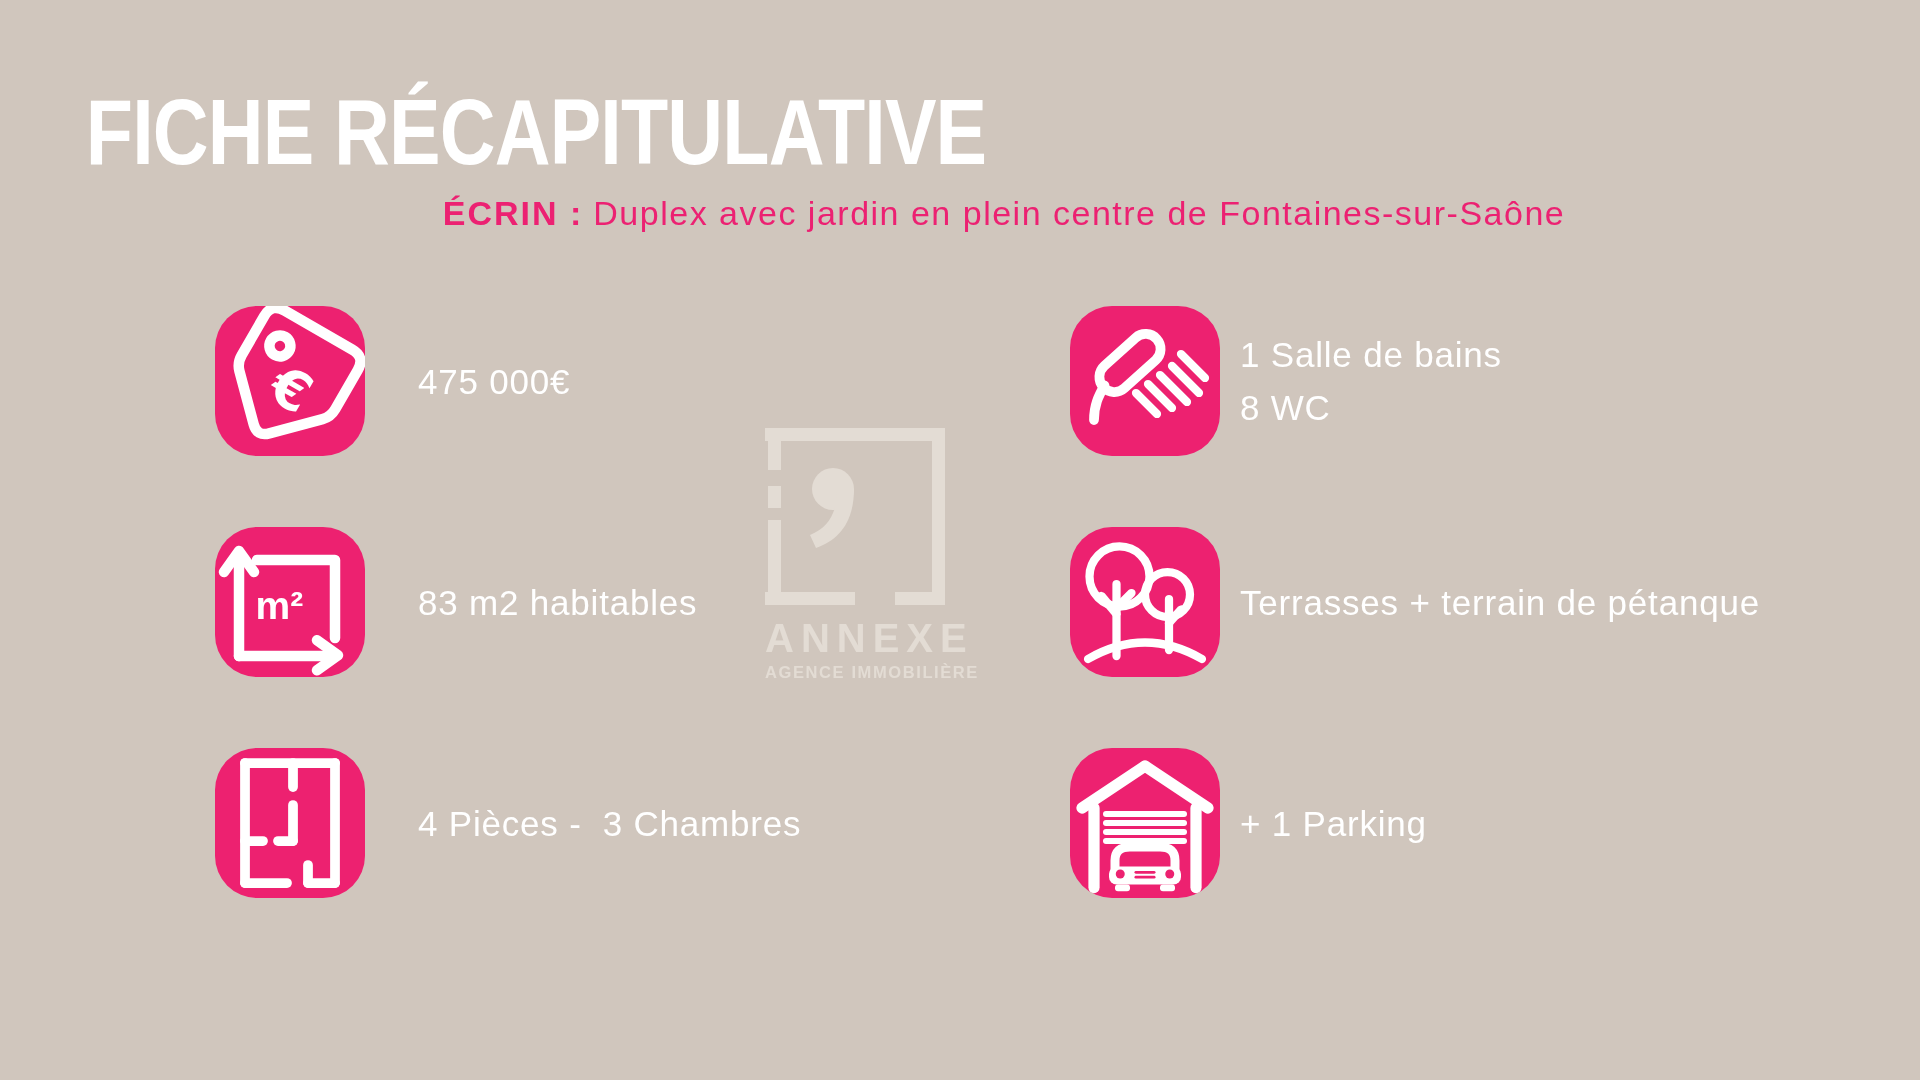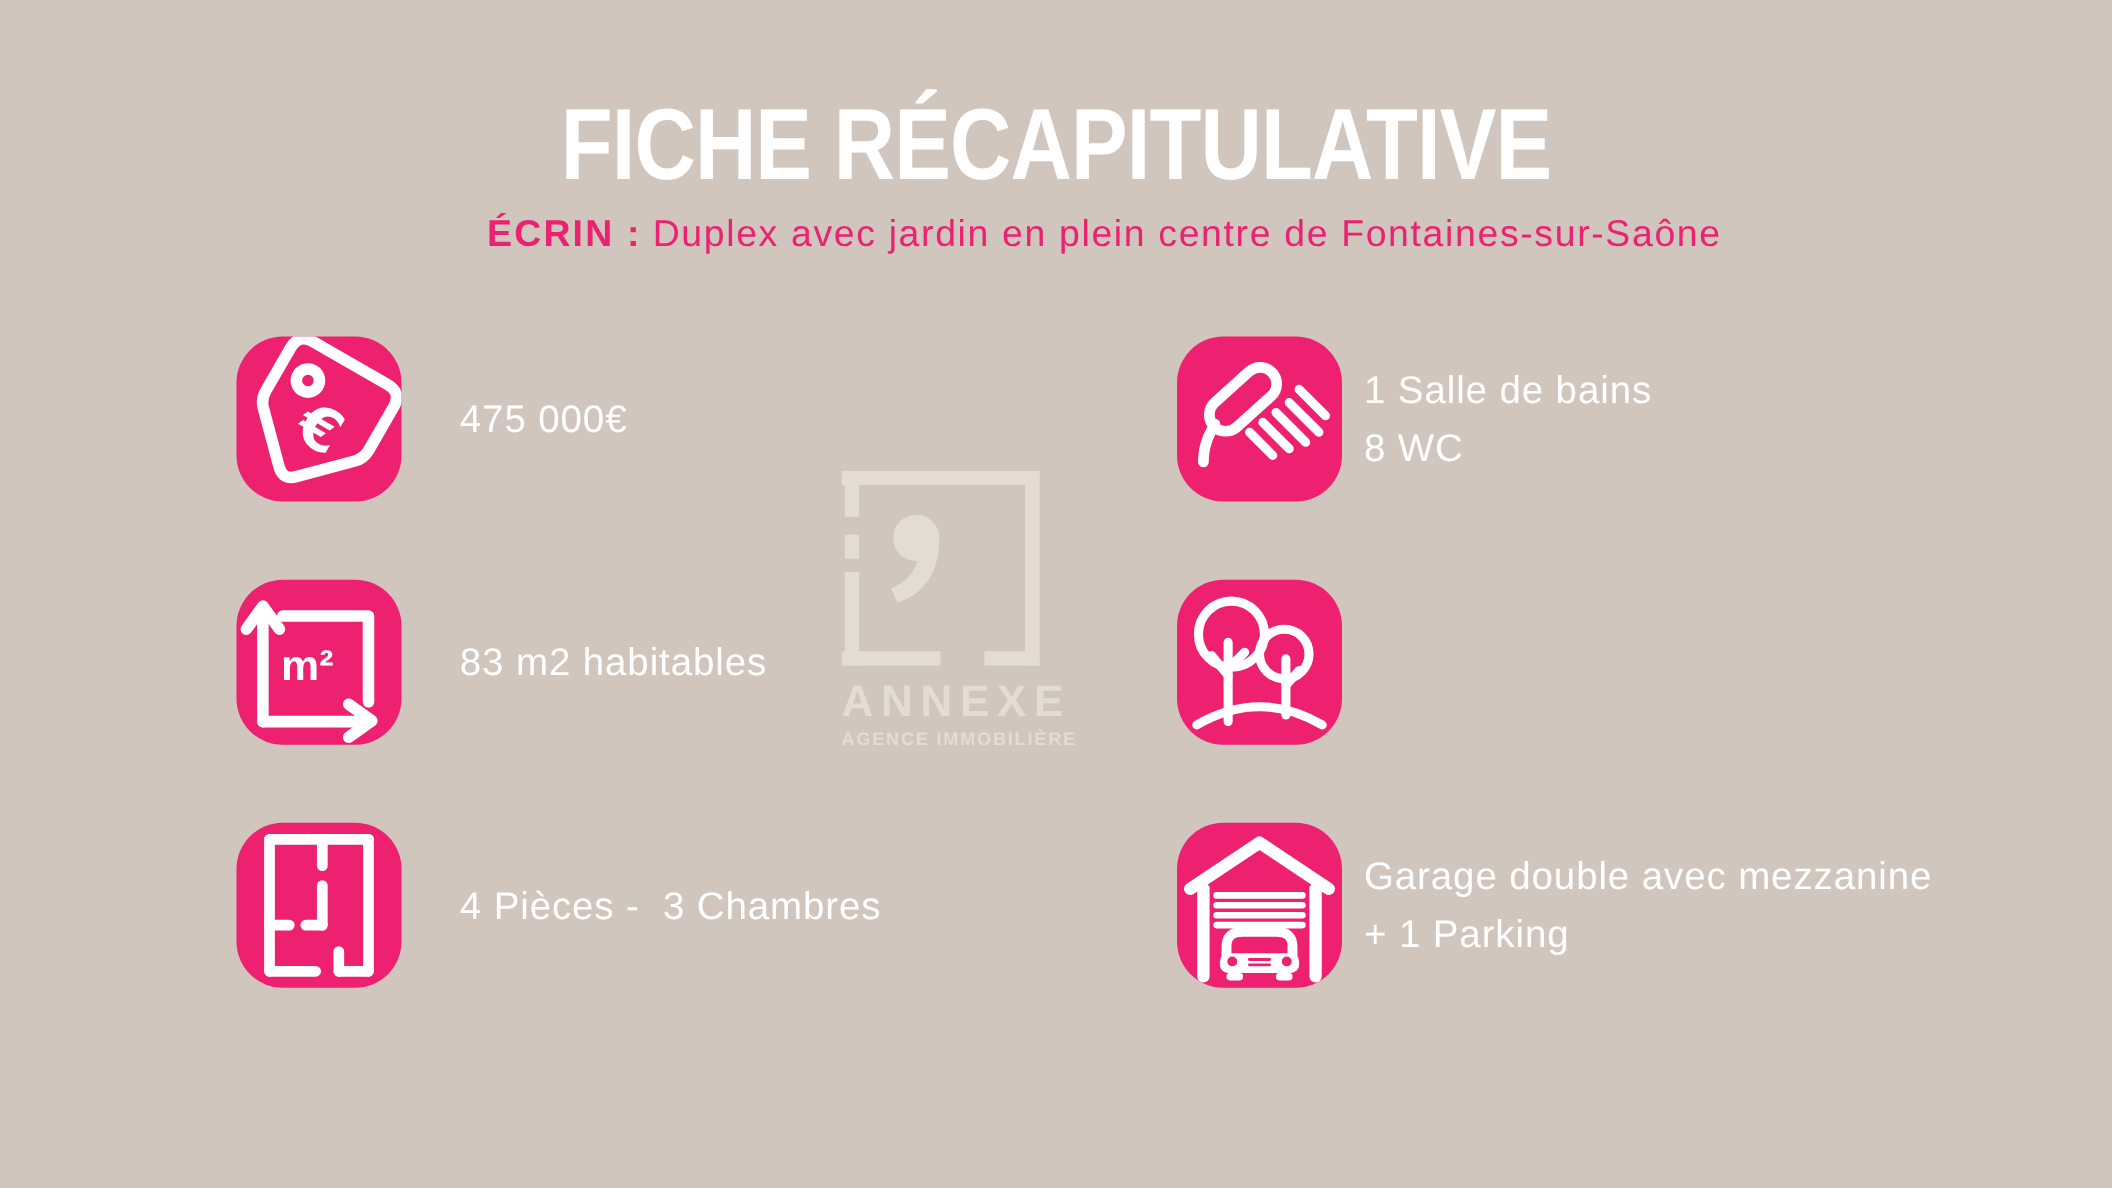--- a/index.html
+++ b/index.html
@@ -4,21 +4,21 @@
 <style>
   html,body{margin:0;padding:0;background:#D0C6BD;}
   .stage{
     position:relative;width:1920px;height:1080px;overflow:hidden;
     background:#D0C6BD;
     font-family:"Liberation Sans", sans-serif;
   }
   
   .title{
     position:absolute;top:86px;left:0;width:100%;
-    text-align:center;white-space:nowrap;
+    white-space:nowrap;
     color:#FFFFFF;font-size:92px;font-weight:bold;line-height:1.0;
     letter-spacing:-1px;
   }
   .title-inner{display:inline-block;transform:scaleX(0.84);transform-origin:center;}
   .subtitle{
     position:absolute;top:194px;left:0;width:100%;
     text-align:center;white-space:nowrap;
     color:#EC2172;font-size:34px;letter-spacing:1.5px;padding-left:44px;
   }
   .subtitle .lbl{font-weight:bold;margin-right:10px;letter-spacing:2px;}
@@ -145,20 +145,21 @@
         <circle cx="65" cy="45" r="15"></circle>
         <path d="M31,86 V38"></path>
         <path d="M31,58 L21,46"></path>
         <path d="M31,54 L41,44"></path>
         <path d="M66,82 V48"></path>
         <path d="M66,64 L74,55"></path>
         <path d="M12,88 Q50,66 88,88"></path>
       </svg>
     </div>
     <div class="ftext">
+      <div class="line">Terrasses + terrain de pétanque</div>
     </div>
   </div>
 
   <div class="c-right r3">
     <div class="icon-tile">
       <svg width="150" height="150" viewBox="0 0 100 100" fill="none" stroke="#FFFFFF" stroke-width="7.5" stroke-linecap="round" stroke-linejoin="round">
         <path d="M8,40 L50,12 L92,40"></path>
         <path d="M16,40 V93"></path>
         <path d="M84,40 V93"></path>
         <g stroke-width="4">
@@ -175,21 +176,20 @@
           <rect x="43" y="82" width="14" height="1.8" rx="0.9"></rect>
           <rect x="43" y="85.2" width="14" height="1.8" rx="0.9"></rect>
         </g>
         <g fill="#FFFFFF" stroke="none">
           <rect x="30" y="91" width="10" height="4.5" rx="2"></rect>
           <rect x="60" y="91" width="10" height="4.5" rx="2"></rect>
         </g>
       </svg>
     </div>
     <div class="ftext">
-      <div class="line">Garage double avec mezzanine</div>
       <div class="line">+ 1 Parking</div>
     </div>
   </div>
 
   <div class="watermark">
     <svg class="wm-mark" width="184" height="180" viewBox="0 0 184 180">
       <g stroke="#E3DCD4" stroke-width="13" fill="none">
         <path d="M0,6.5 H180"></path>
         <path d="M173.5,0 V177"></path>
         <path d="M180,170.5 H130"></path>

